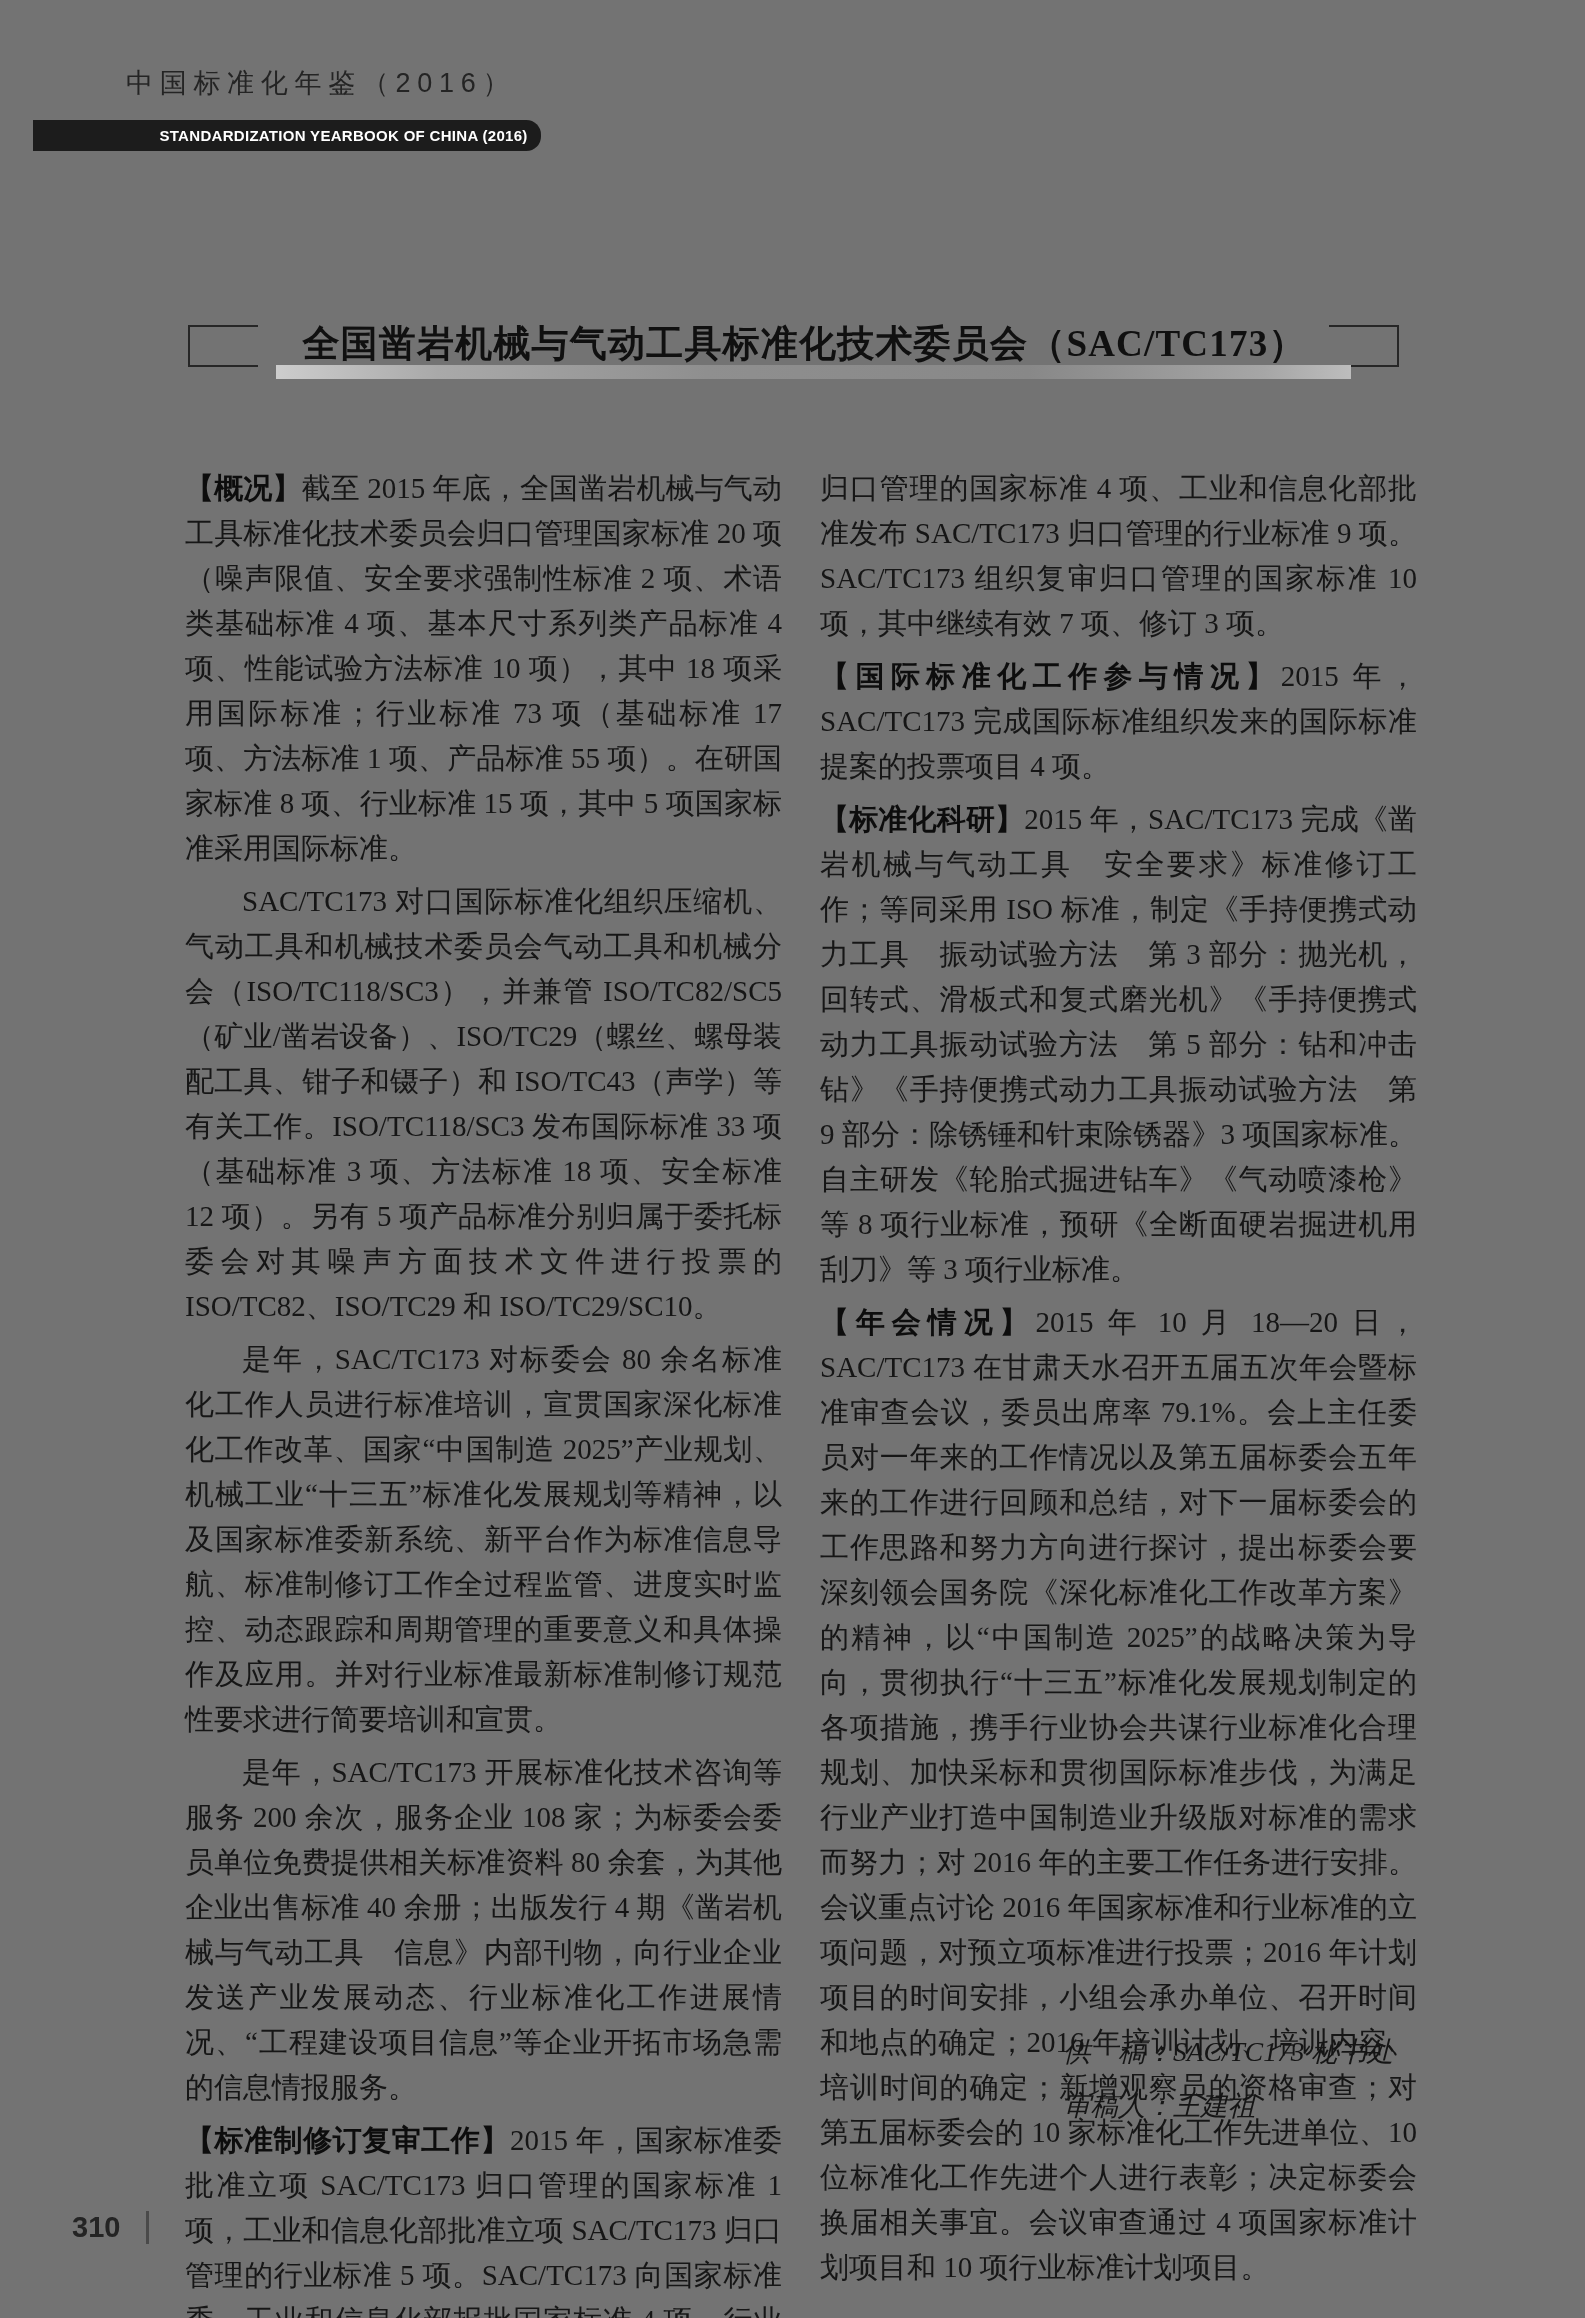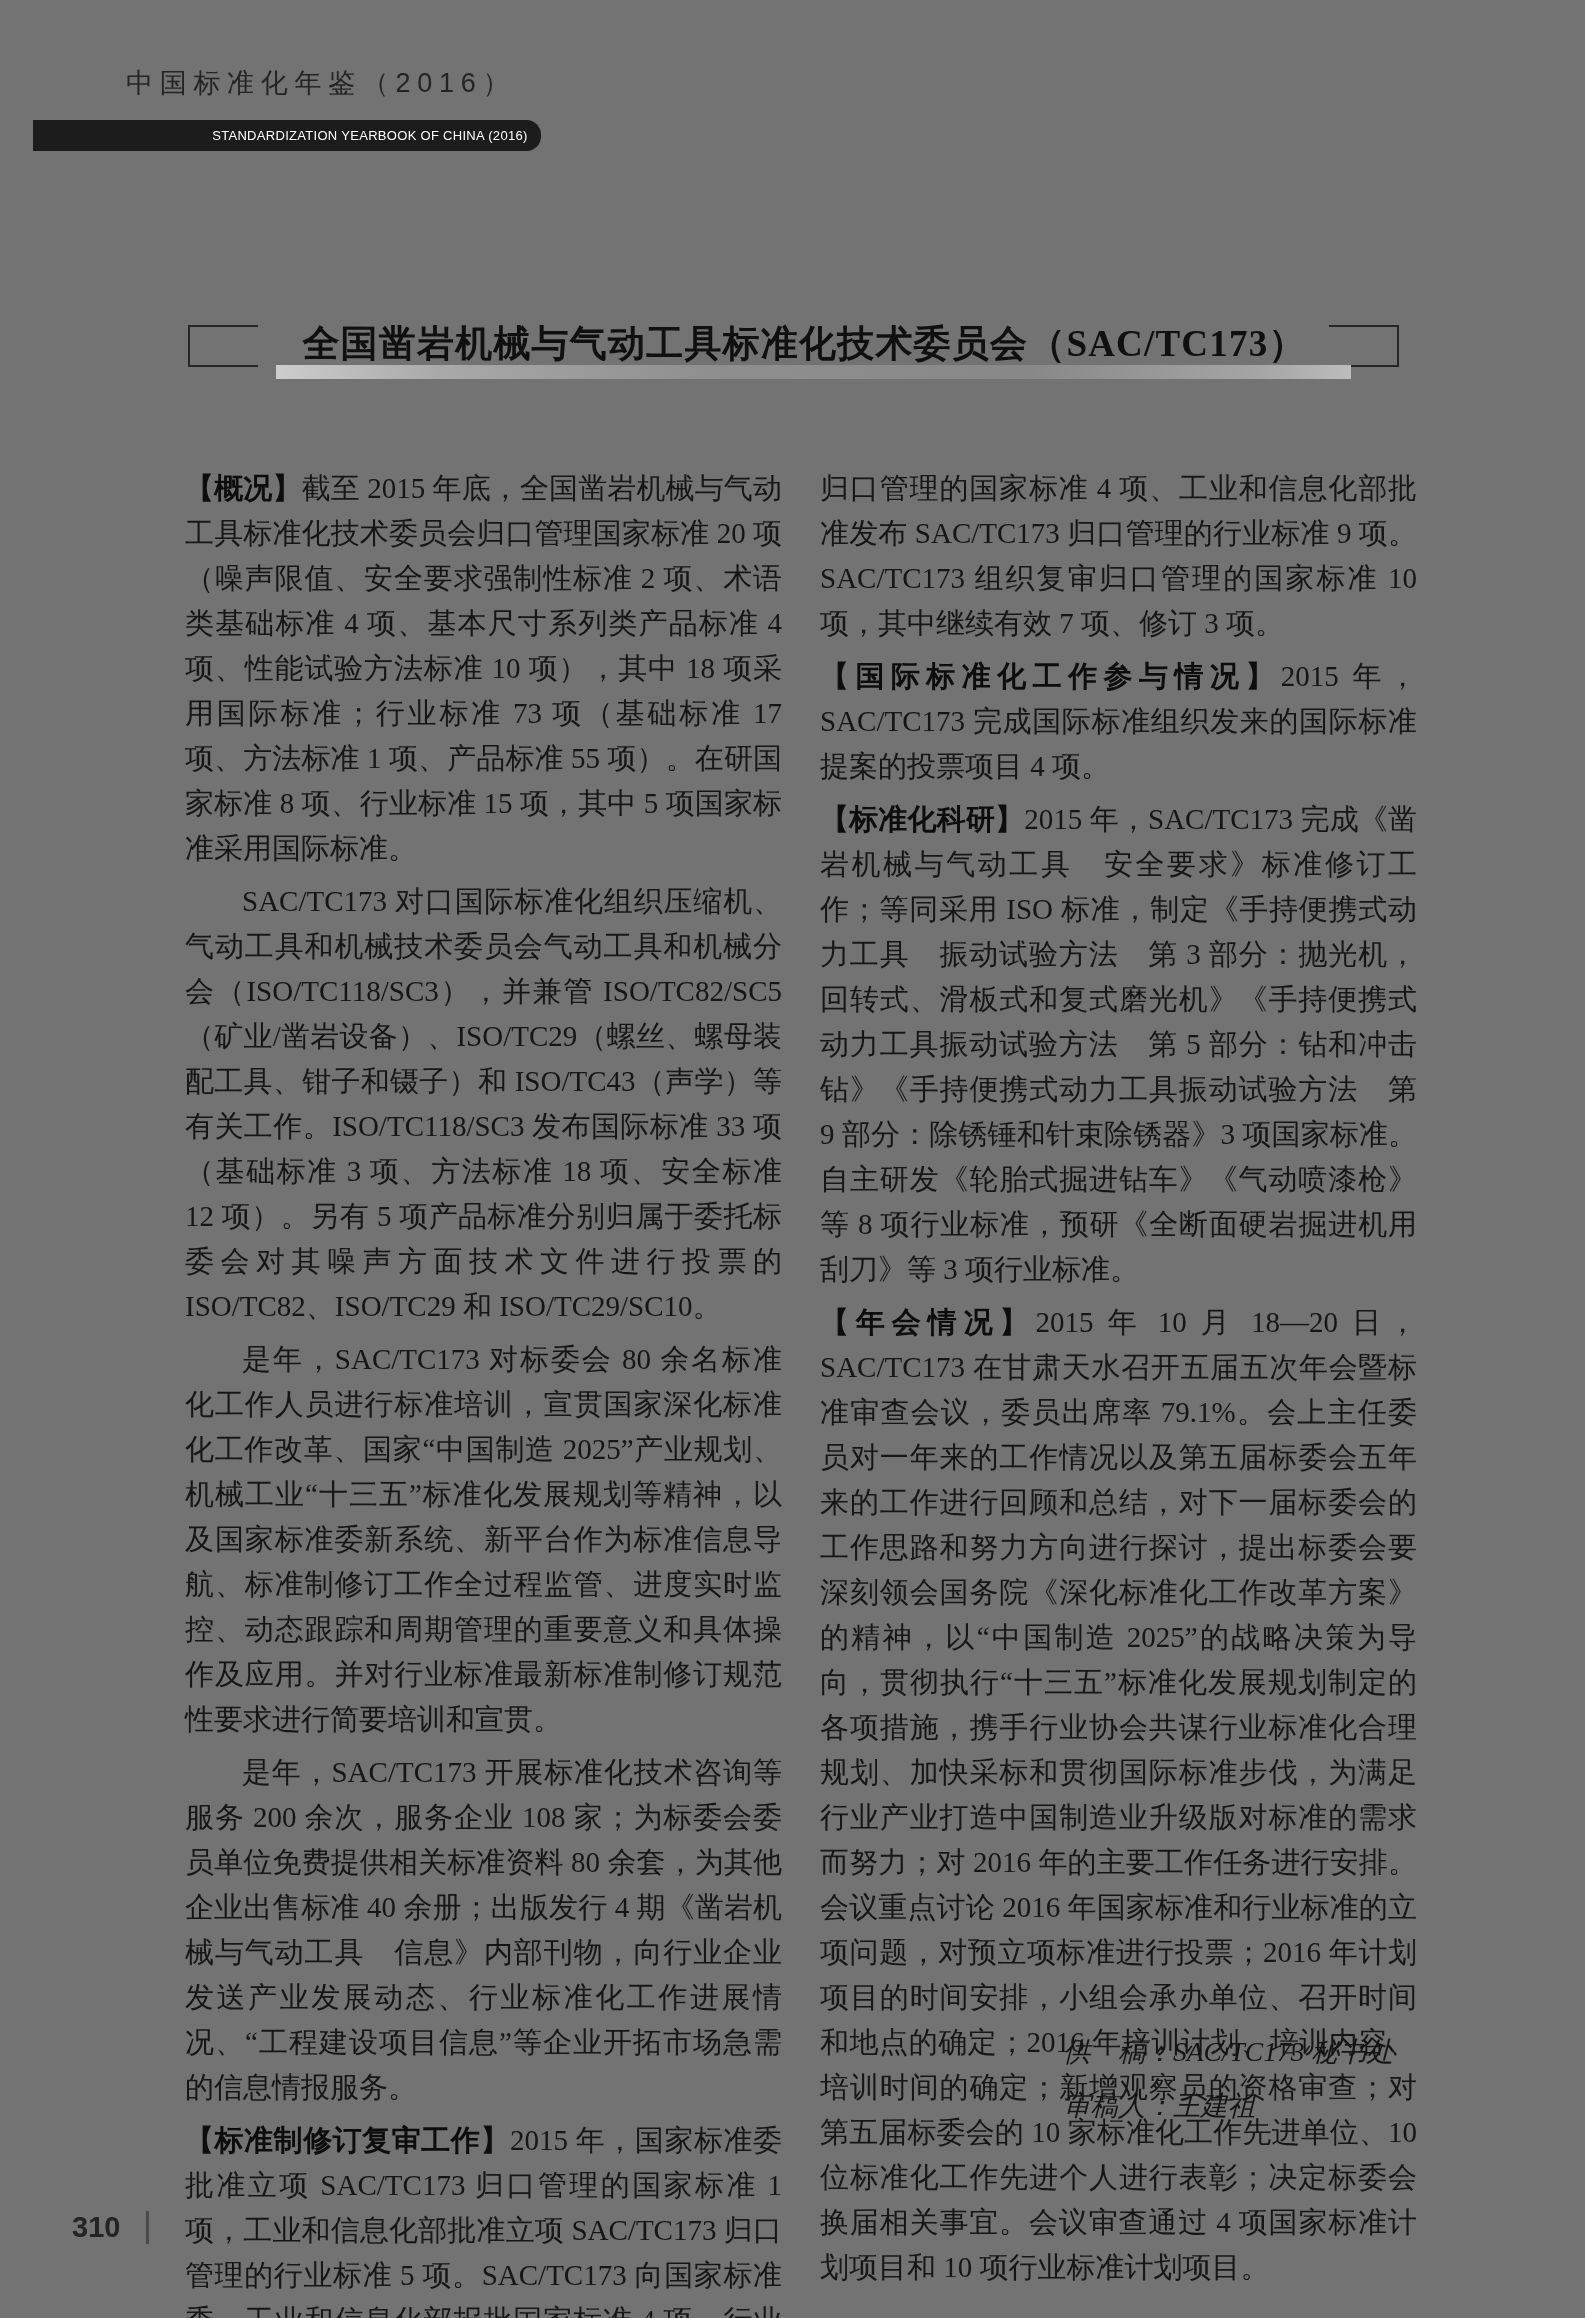--- a/index.html
+++ b/index.html
@@ -15,21 +15,21 @@
     font-size:27px; letter-spacing:6.7px; color:#242424; white-space:nowrap;
   }
   .banner {
     position:absolute; left:33px; top:120px; width:508px; height:30.5px;
     background:#1c1c1c; border-radius:0 14.6px 14.6px 0;
     display:flex; align-items:center; justify-content:flex-end; padding-right:13.4px;
     box-sizing:border-box;
   }
   .banner-text {
     color:#ffffff; font-family:"Liberation Sans","DejaVu Sans",sans-serif;
-    font-weight:400; font-size:13px; letter-spacing:0.3px; white-space:nowrap;
+    font-weight:700; font-size:15px; letter-spacing:0.3px; white-space:nowrap;
   }
 
   
   .article-title {
     position:absolute; left:0; width:100%; top:307px; margin:12px;
     text-align:center; font-size:37px; font-weight:700; letter-spacing:1.2px;
     color:#101010; white-space:nowrap;
   }
   .title-bracket-left {
     position:absolute; left:188px; top:325px; width:68px; height:38px;

